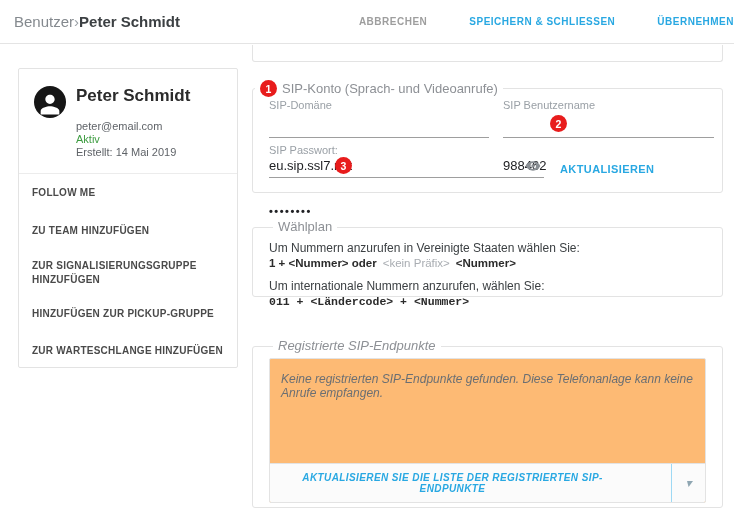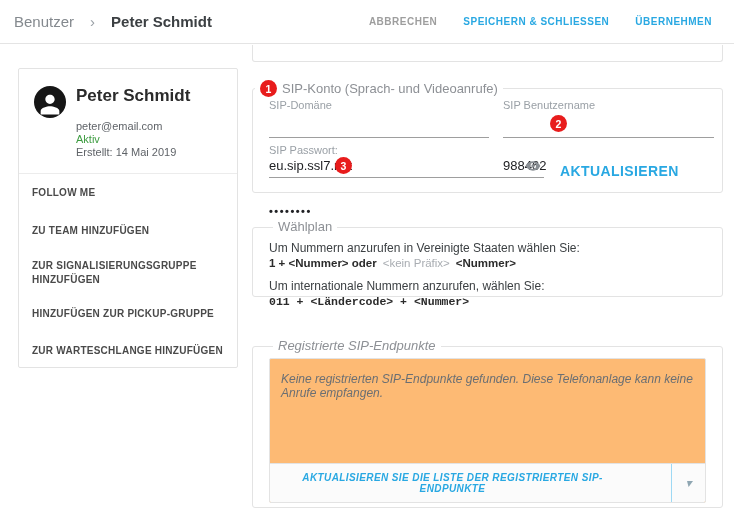--- a/index.html
+++ b/index.html
@@ -2,25 +2,25 @@
 <html><head>
 <meta charset="utf-8">
 <style>
   * { margin:0; padding:0; box-sizing:border-box; font-family:"Liberation Sans", sans-serif; }
   html,body { background:#ffffff; }
   #app { position:relative; width:734px; height:511px; background:#fff; overflow:hidden; }
 
   
   .header { position:absolute; left:0; top:0; width:734px; height:44px; background:#fff;
             border-bottom:1px solid #e4e4e4; display:flex; align-items:center; }
-  .breadcrumb { display:flex; align-items:center; gap:16px; padding-left:14px; font-size:15px; }
+  .breadcrumb { display:flex; align-items:center; gap:0; padding-left:14px; font-size:15px; }
   .crumb-parent { color:#84898e; cursor:pointer; }
   .crumb-sep { color:#9aa0a6; font-size:15px; line-height:1; }
   .crumb-current { color:#3c4043; font-weight:700; }
-  .header-actions { margin-left:auto; display:flex; align-items:center; gap:26px; padding-right:22px; }
+  .header-actions { margin-left:auto; display:flex; align-items:center; gap:42px; padding-right:0; }
   .hbtn { font-size:10px; font-weight:700; letter-spacing:.5px; cursor:pointer; white-space:nowrap; }
   .hbtn.gray { color:#9e9e9e; }
   .hbtn.blue { color:#29a8e2; }
 
   
   .profile-card { position:absolute; left:18px; top:68px; width:220px; height:300px;
                   border:1px solid #e3e3e3; border-radius:2px; background:#fff; }
   .avatar { position:absolute; left:15px; top:17px; width:32px; height:32px; border-radius:50%;
             background:#161616; overflow:hidden; }
   .avatar svg { position:absolute; left:2px; top:4px; }
@@ -41,21 +41,21 @@
             color:#8d9095; display:inline-flex; align-items:center; gap:5px; white-space:nowrap; }
   .badge { width:17px; height:17px; border-radius:50%; background:#e81c1c; color:#fff;
            font-size:10.5px; font-weight:700; display:inline-flex; align-items:center;
            justify-content:center; flex:0 0 auto; }
   .badge.abs { position:absolute; }
 
   .f-label { position:absolute; font-size:11px; color:#9aa0a6; }
   .f-value { position:absolute; font-size:13px; color:#202124;margin-top:44px; }
   .f-line  { position:absolute; height:1px; background:#9e9e9e; }
   .pw-dots { letter-spacing:1.5px; font-weight:700; font-size:11px; }
-  .link-blue { position:absolute; color:#29a8e2; font-size:14px; font-weight:700;
+  .link-blue { position:absolute; color:#29a8e2; font-size:11px; font-weight:700;
                letter-spacing:.4px; cursor:pointer; white-space:nowrap; }
   .eye { position:absolute; cursor:pointer; line-height:0; }
 
   .plan-text { position:absolute; font-size:12px; color:#3c4043; }
   .plan-code { position:absolute; font-family:"Liberation Mono", monospace; font-size:11.5px;
                font-weight:700; color:#2b2b2b; display:flex; gap:6px; white-space:nowrap; }
   .plan-code .muted { color:#a9adb2; font-weight:400; }
 
   .endpoints-box { position:absolute; left:16px; top:11px; width:437px; height:145px;
                    border:1px solid #e3e3e3; border-radius:2px; background:#fdba74; overflow:hidden; }

